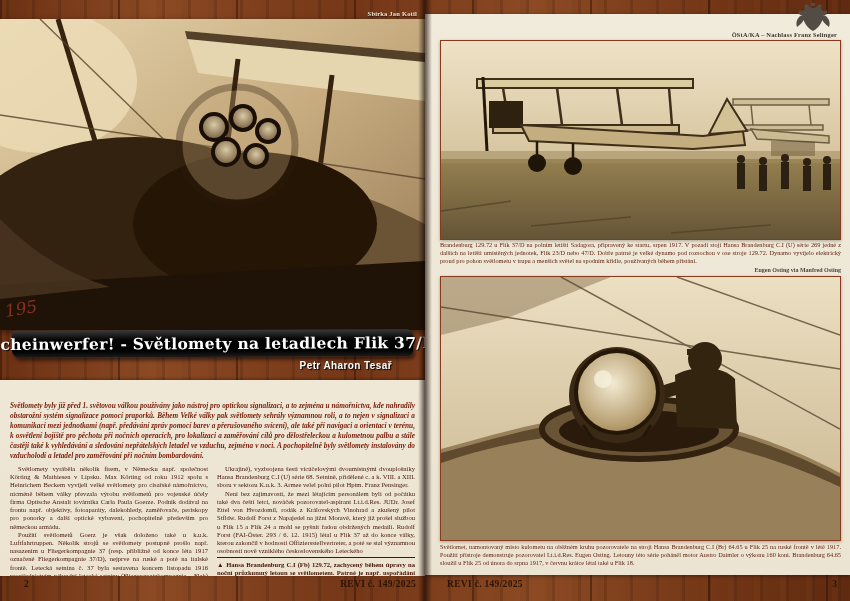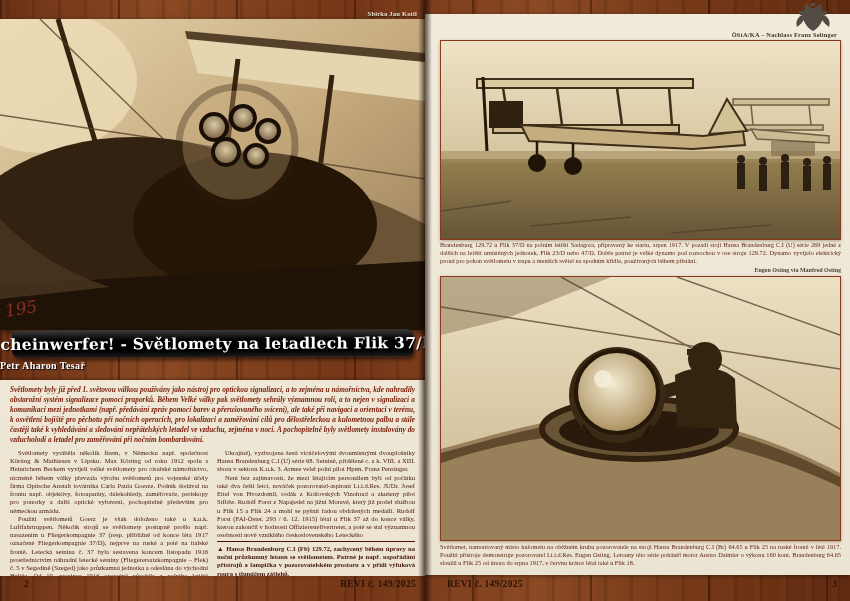--- a/index.html
+++ b/index.html
@@ -21,27 +21,27 @@
   .lp-credit{position:absolute;top:10px;left:0;width:417px;text-align:right;
     color:#f3ead8;font-size:6.5px;font-weight:bold;letter-spacing:.2px;text-shadow:0 1px 1px rgba(0,0,0,.7);}
   .lp-photo{position:absolute;top:19px;left:0;width:425px;height:311px;box-shadow:0 2px 6px rgba(0,0,0,.5);}
   .lp-photo svg{display:block;}
   .lp-ribbon{position:absolute;top:330px;left:12px;width:401px;height:27px;
     background:linear-gradient(180deg,#3a3a3a,#050505 35%,#000 75%,#1c1c1c);
     border-radius:4px 6px 5px 7px;box-shadow:2px 3px 4px rgba(0,0,0,.55);
     display:flex;align-items:center;justify-content:center;transform:rotate(-.25deg);}
   .lp-title{color:#fff;font-family:"DejaVu Serif",serif;font-weight:bold;font-size:15.5px;
     letter-spacing:.3px;white-space:nowrap;text-shadow:1px 1px 0 #000;}
-  .lp-author{position:absolute;top:360px;left:0;width:392px;
-    color:#fff;font-family:Liberation Serif, serif;font-weight:bold;font-size:10px;
+  .lp-author{position:absolute;top:360px;left:0;width:392px;text-align:right;
+    color:#fff;font-family:Liberation Sans, sans-serif;font-weight:bold;font-size:10px;
     text-shadow:1px 1px 1px #000;letter-spacing:.4px;}
   .lp-paper{position:absolute;top:380px;left:0;width:425px;height:196px;
     background:linear-gradient(180deg,#efe8d7,#ece3d0);box-shadow:0 -1px 3px rgba(0,0,0,.35);
     overflow:hidden;box-sizing:border-box;padding:5px 10px 0 10px;}
-  .lp-intro{margin:0 0 4px 0;color:#7c200c;font-weight:bold;font-style:italic;
+  .lp-intro{margin:16px 0 4px 0;color:#7c200c;font-weight:bold;font-style:italic;
     font-size:7.3px;line-height:1.37;text-align:justify;}
   .lp-cols{display:flex;gap:9px;height:129px;}
   .col{flex:1;color:#451608;font-size:6.6px;line-height:1.25;text-align:justify;overflow:hidden;}
   .col p{margin:0;text-indent:8px;}
   .col2{display:flex;flex-direction:column;}
   .col2-flow{flex:1 1 auto;overflow:hidden;}
   .caption-note{margin:0;flex:0 0 auto;border-top:1px solid #451608;padding-top:3px;margin-top:3px;
     font-weight:bold;text-indent:0 !important;color:#451608;}
 
   

